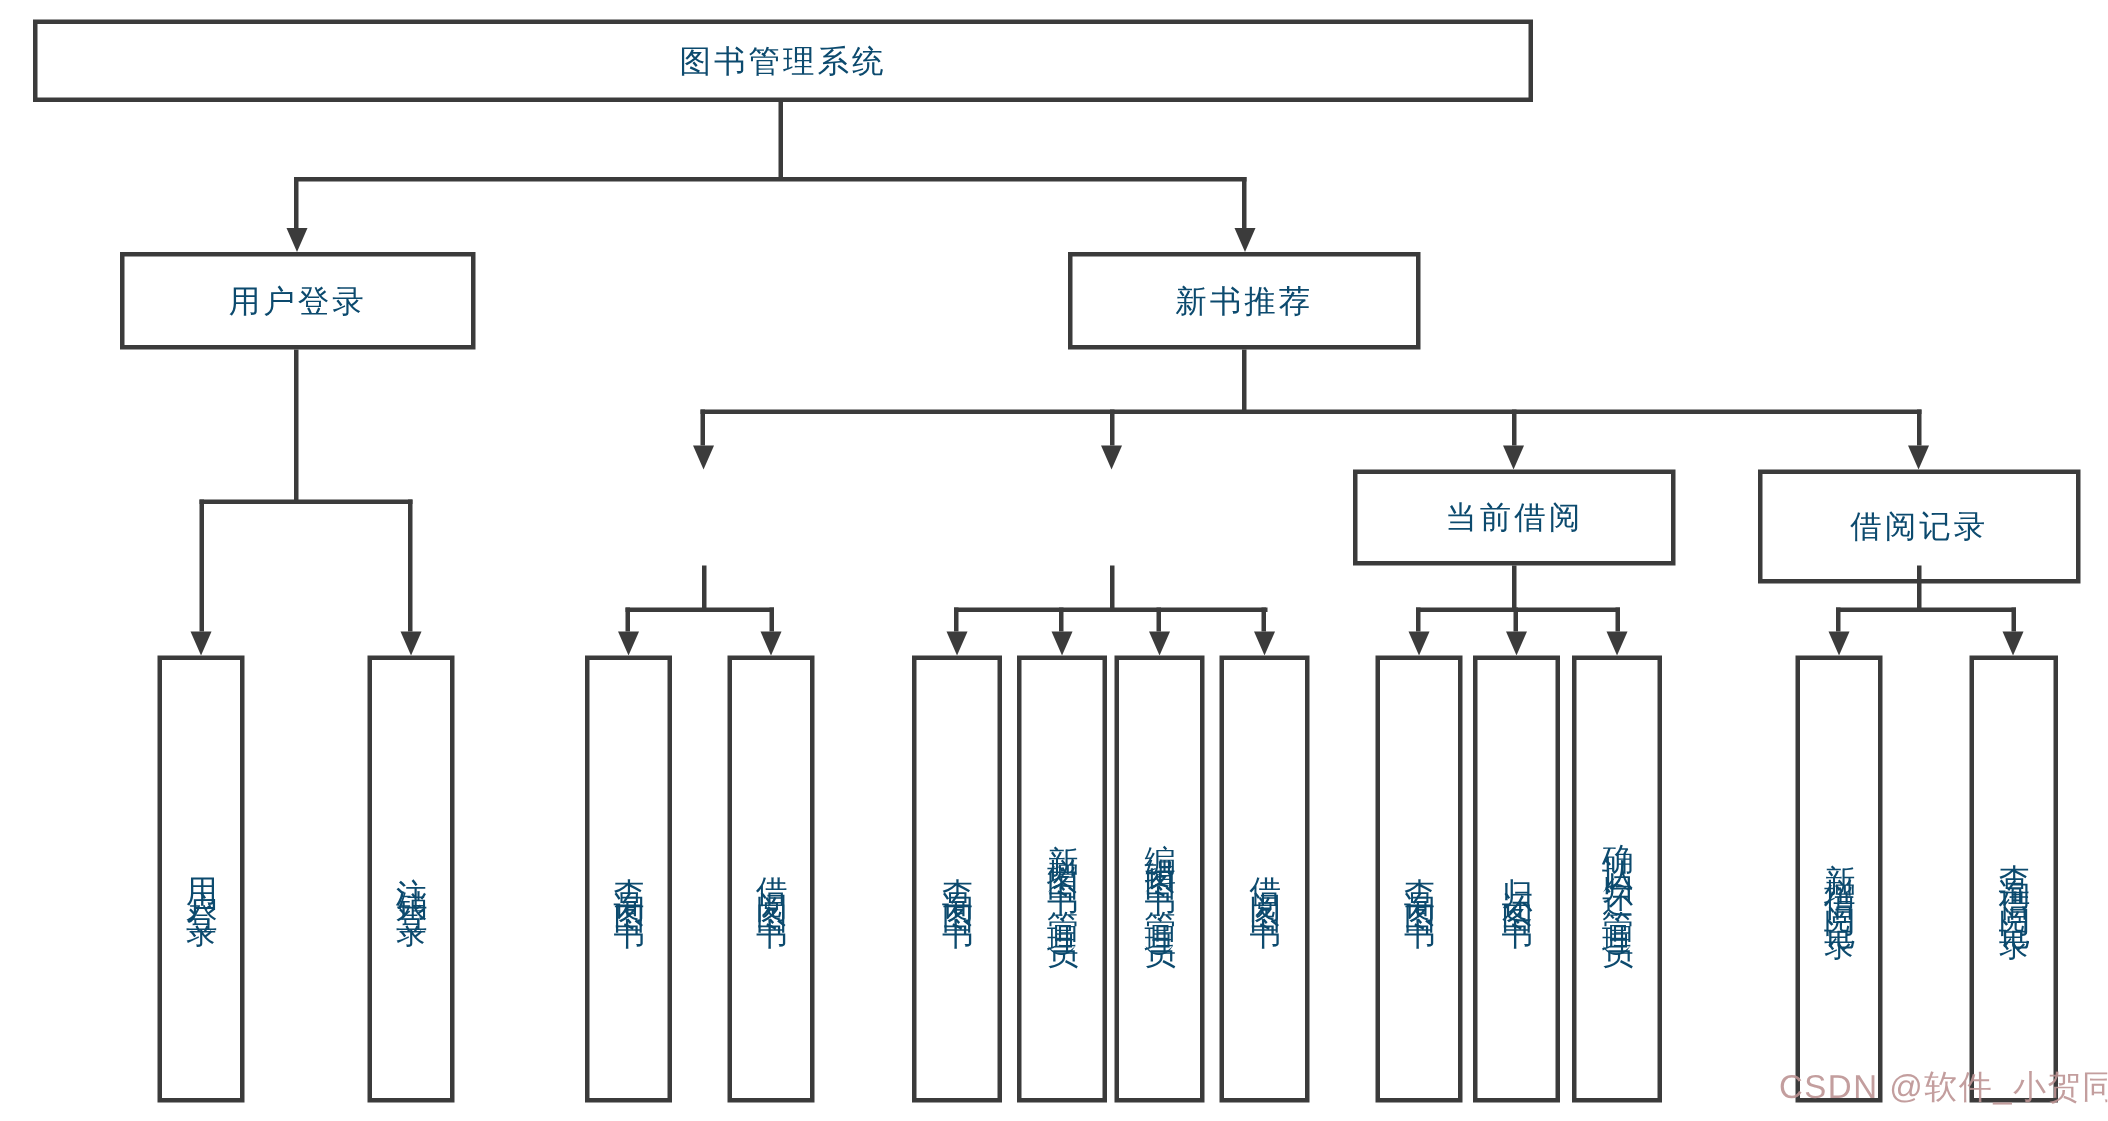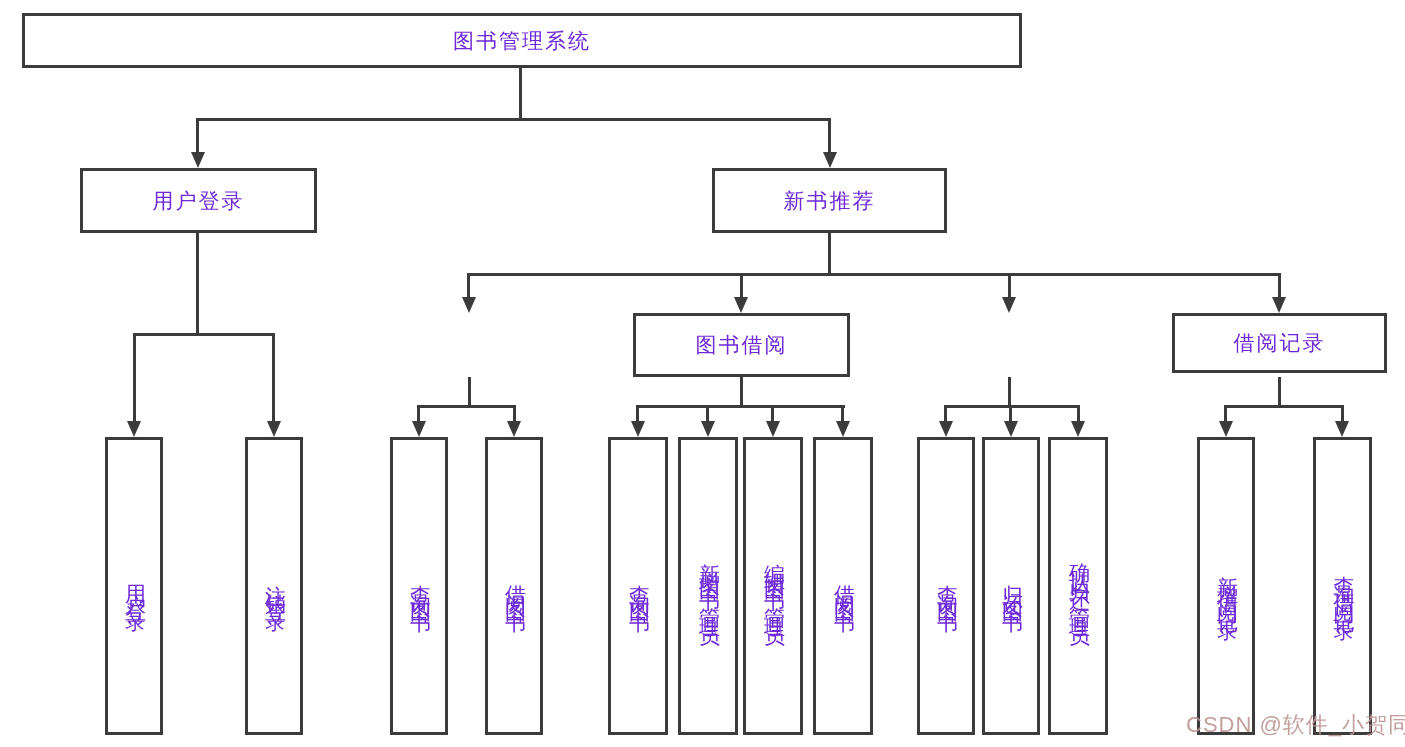--- a/index.html
+++ b/index.html
@@ -3,21 +3,21 @@
 <meta charset="utf-8">
 <style>
   html,body { margin:0; padding:0; background:#ffffff; }
   .canvas {
     position:relative; width:1405px; height:747px; background:#ffffff;
     font-family:"Liberation Sans", sans-serif; color:#333333; overflow:hidden;
   }
   .box {
     position:absolute; box-sizing:border-box; background:#ffffff;
     border:3px solid #3b3b3b; display:flex; align-items:center; justify-content:center;
-    font-size:21px; letter-spacing:2px; color:#6d28d9; white-space:nowrap;font-family:Liberation Mono, monospace;
+    font-size:21px; letter-spacing:2px; color:#0c4a6e; white-space:nowrap;
   }
   .tall {
     writing-mode:vertical-lr; text-orientation:mixed;
     font-size:21px; letter-spacing:9px; line-height:1; white-space:normal;
     padding:4px 0;
   }
   .vline { position:absolute; width:3px; background:#3b3b3b; }
   .hline { position:absolute; height:3px; background:#3b3b3b; }
   .arrow {
     position:absolute; width:0; height:0;
@@ -57,22 +57,22 @@
   <div class="hline" style="left:467px; top:273px; width:814px;"></div>
   <div class="vline" style="left:467px; top:273px; height:24px;"></div>
   <div class="arrow" style="left:462px; top:297px;"></div>
   <div class="vline" style="left:740px; top:273px; height:24px;"></div>
   <div class="arrow" style="left:734px; top:297px;"></div>
   <div class="vline" style="left:1008px; top:273px; height:24px;"></div>
   <div class="arrow" style="left:1002px; top:297px;"></div>
   <div class="vline" style="left:1278px; top:273px; height:24px;"></div>
   <div class="arrow" style="left:1272px; top:297px;"></div>
 
-  <div class="box" style="left:633px; top:313px; width:217px; height:64px;">图书借阅</div>
-  <div class="box" style="left:1172px; top:313px; width:215px; height:60px;">借阅记录</div>
+  <div class="box" style="left:902px; top:313px; width:215px; height:64px;">当前借阅</div>
+  <div class="box" style="left:1172px; top:313px; width:215px; height:76px;">借阅记录</div>
 
   <div class="vline" style="left:468px; top:377px; height:31px;"></div>
   <div class="hline" style="left:417px; top:405px; width:99px;"></div>
   <div class="vline" style="left:417px; top:405px; height:16px;"></div>
   <div class="arrow" style="left:412px; top:421px;"></div>
   <div class="vline" style="left:513px; top:405px; height:16px;"></div>
   <div class="arrow" style="left:507px; top:421px;"></div>
 
   <div class="vline" style="left:740px; top:377px; height:31px;"></div>
   <div class="hline" style="left:636px; top:405px; width:209px;"></div>

